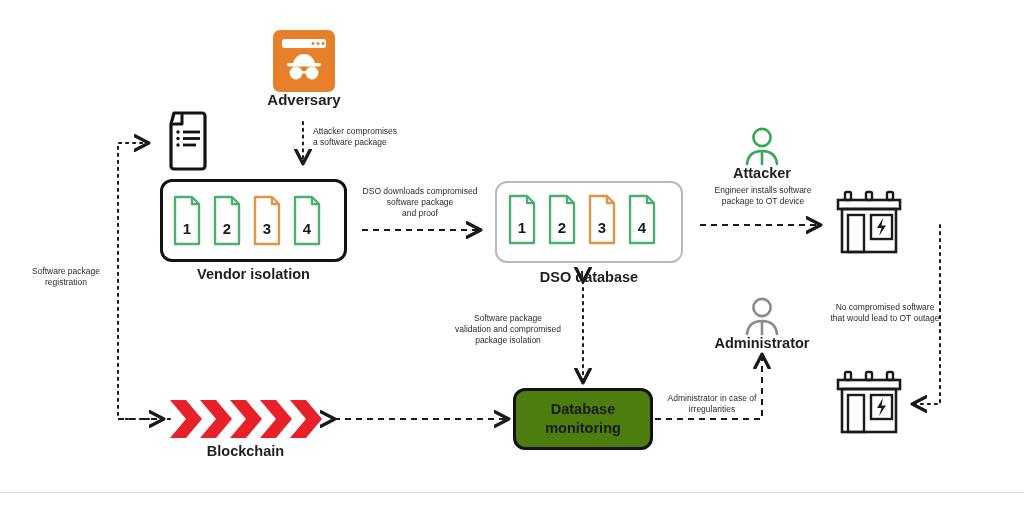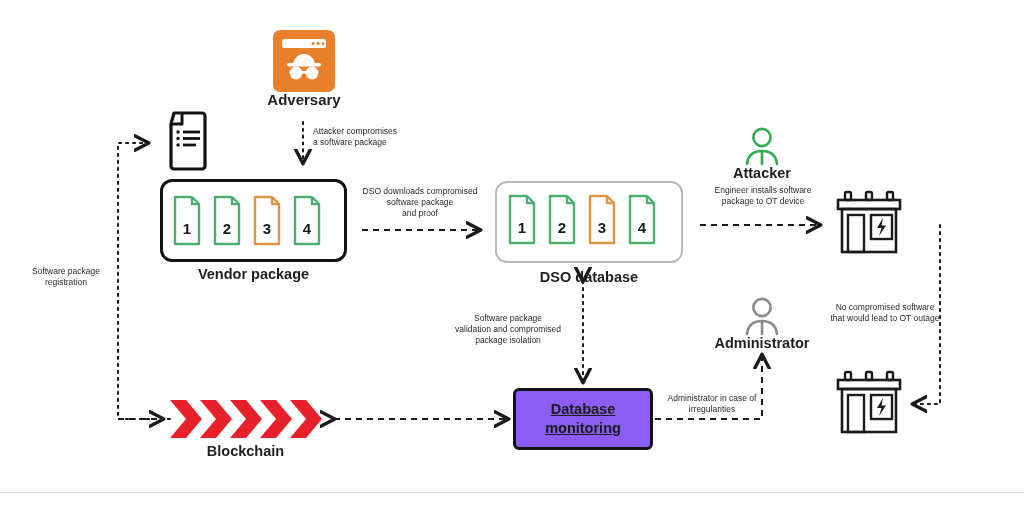--- a/index.html
+++ b/index.html
@@ -16,23 +16,23 @@
     color:#1f1f1f;white-space:nowrap;
   }
   .alabel{
     position:absolute;text-align:center;font-size:8.5px;line-height:11px;
     color:#2b2b2b;
   }
   .dbframe{position:absolute;box-sizing:border-box;border-radius:12px;background:#fff;}
   .dbframe.vendor{border:3px solid #121212;}
   .dbframe.dso{border:2.5px solid #b9b9b9;}
   .monbox{
-    position:absolute;box-sizing:border-box;border:3px solid #121212;border-radius:6px;
-    background:#8b5cf6;display:flex;align-items:center;justify-content:center;
-    text-align:center;font-weight:bold;font-size:14.5px;line-height:19px;color:#1a1a1a;text-decoration:underline;
+    position:absolute;box-sizing:border-box;border:3px solid #121212;border-radius:12px;
+    background:#4d7c0f;display:flex;align-items:center;justify-content:center;
+    text-align:center;font-weight:bold;font-size:14.5px;line-height:19px;color:#1a1a1a;
   }
   .bottombar{position:absolute;left:0;bottom:0;width:1024px;height:16px;
     border-top:1px solid #d8d8d8;background:#fff;}
 </style>
 </head>
 <body>
 
 <div id="canvas">
 
   <svg class="svg-layer" viewBox="0 0 1024 509">
@@ -135,21 +135,21 @@
       <g>
         <path d="M132,15 L149,15 L156,22 L156,62 L132,62 Z" fill="#ffffff" stroke="#4CAF6E" stroke-width="2.4" stroke-linejoin="round"></path>
         <path d="M149,15 L149,22 L156,22" fill="none" stroke="#4CAF6E" stroke-width="2.4" stroke-linejoin="round"></path>
       </g>
     </svg>
     <div style="position:absolute;left:12px;top:38px;width:24px;text-align:center;font-weight:bold;font-size:15px;">1</div>
     <div style="position:absolute;left:52px;top:38px;width:24px;text-align:center;font-weight:bold;font-size:15px;">2</div>
     <div style="position:absolute;left:92px;top:38px;width:24px;text-align:center;font-weight:bold;font-size:15px;">3</div>
     <div style="position:absolute;left:132px;top:38px;width:24px;text-align:center;font-weight:bold;font-size:15px;">4</div>
   </div>
-  <div class="nlabel" style="left:160px;top:266px;width:187px;font-size:14.5px;">Vendor package</div>
+  <div class="nlabel" style="left:160px;top:266px;width:187px;font-size:14.5px;">Vendor isolation</div>
 
   <div class="alabel" style="left:355px;top:186px;width:130px;">
     <div>DSO downloads compromised</div>
     <div>software package</div>
     <div>and proof</div>
   </div>
 
   <div class="dbframe dso" style="left:495px;top:181px;width:188px;height:82px;">
     <svg width="183" height="77" viewBox="0 0 183 77" style="position:absolute;left:0;top:0;">
       <g>

